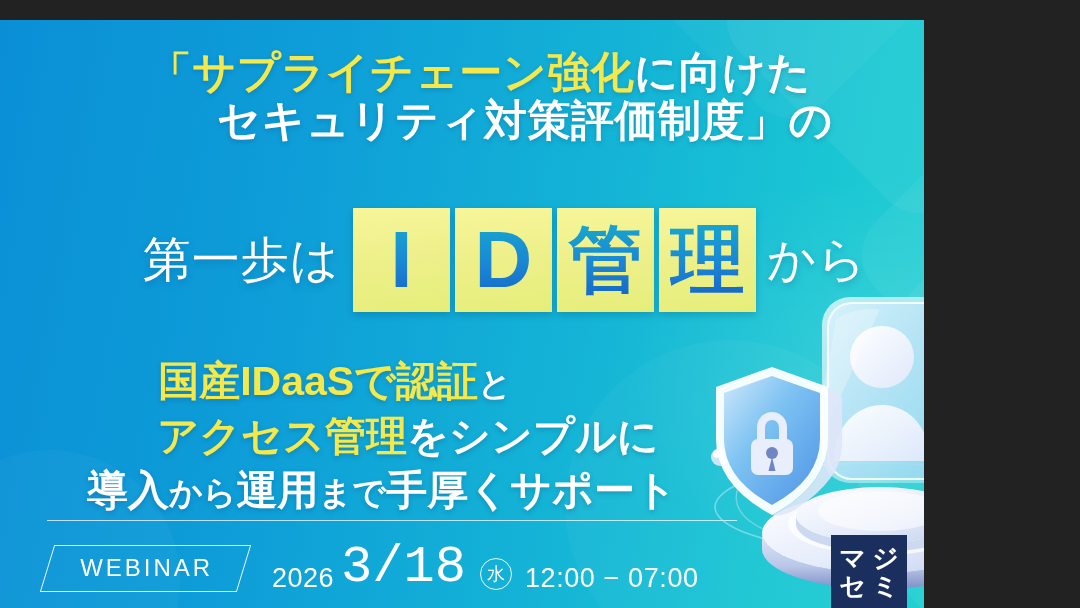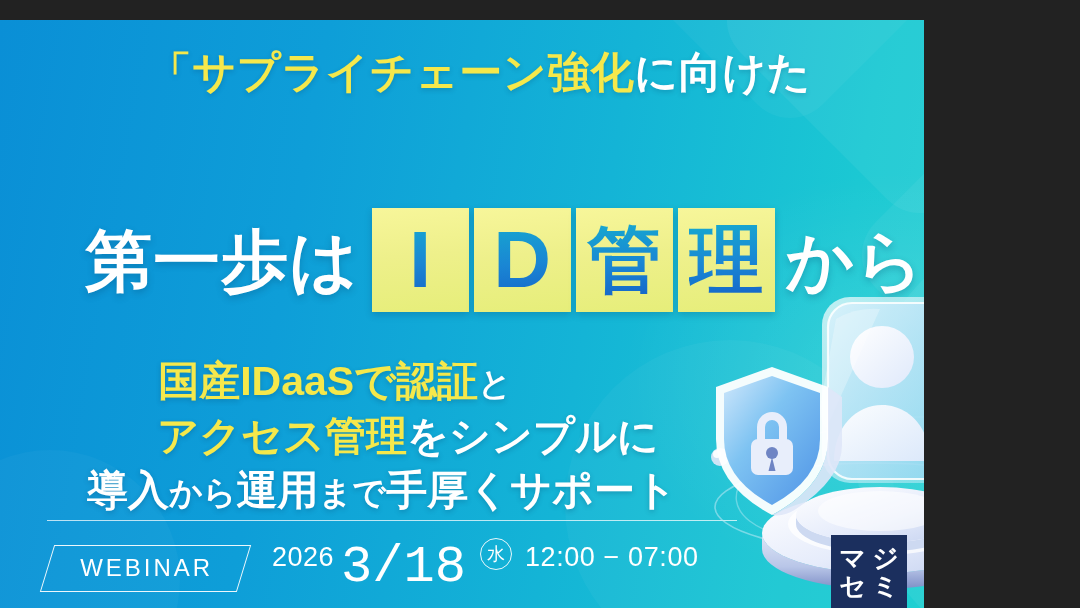--- a/index.html
+++ b/index.html
@@ -52,21 +52,21 @@
   .hl-yellow{color:#f5e84b;}
   .hl-white{color:#ffffff;}
 
   
   .bigline{
     position:absolute;left:0;top:188px;width:1010px;
     display:flex;align-items:center;justify-content:center;
     white-space:nowrap;
   }
   .big-txt{
-    font-size:67px;font-weight:bold;color:#fff;letter-spacing:1px;
+    font-size:48px;font-weight:normal;color:#fff;letter-spacing:1px;
     text-shadow:0 3px 7px rgba(0,50,90,.25);
     line-height:1;
   }
   .big-pre{margin-right:13px;}
   .big-post{margin-left:11px;}
   .boxrow{display:flex;gap:5px;}
   .kbox{
     width:97px;height:104px;
     background:linear-gradient(175deg,#f7f69a 0%,#eef08b 45%,#e6ee7a 100%);
     display:flex;align-items:center;justify-content:center;
@@ -110,21 +110,21 @@
     position:relative;
     padding:8px 30px 9px 32px;
     border:1.6px solid rgba(255,255,255,.92);
     transform:skewX(-17deg);
     margin-right:28px;
   }
   .wb-tag span{
     display:block;transform:skewX(17deg);
     color:#ffffff;font-size:24px;letter-spacing:3px;font-weight:400;
   }
-  .dt{display:flex;align-items:flex-start;color:#fff;}
+  .dt{display:flex;align-items:flex-end;color:#fff;}
   .dt .year{font-size:27px;letter-spacing:.5px;margin-right:7px;}
   .dt .md{font-size:52px;font-weight:400;letter-spacing:0px;line-height:1;font-family:Liberation Mono, monospace;}
   .dt .dow{
     display:inline-flex;align-items:center;justify-content:center;
     width:32px;height:32px;border:1.4px solid rgba(255,255,255,.9);
     border-radius:50%;font-size:18px;margin:0 13px 0 14px;
     position:relative;top:-4px;
   }
   .dt .time{font-size:27px;letter-spacing:.6px;}
 
@@ -156,20 +156,23 @@
     <div class="diamond d2"></div>
     <div class="blob b1"></div>
     <div class="blob b2"></div>
     <div class="blob b3"></div>
     <div class="glow"></div>
   </div>
 
   <div class="headline">
     <span class="ln">
       <span class="hl-yellow">「サプライチェーン強化</span><span class="hl-white">に向けた</span>
+    </span>
+    <span class="ln ln2">
+      <span class="hl-white">セキュリティ対策評価制度」の</span>
     </span>
   </div>
 
   <div class="bigline">
     <span class="big-txt big-pre">第一歩は</span>
     <span class="boxrow">
       <span class="kbox latin">
           <span>I</span>
         </span>
       <span class="kbox latin">

